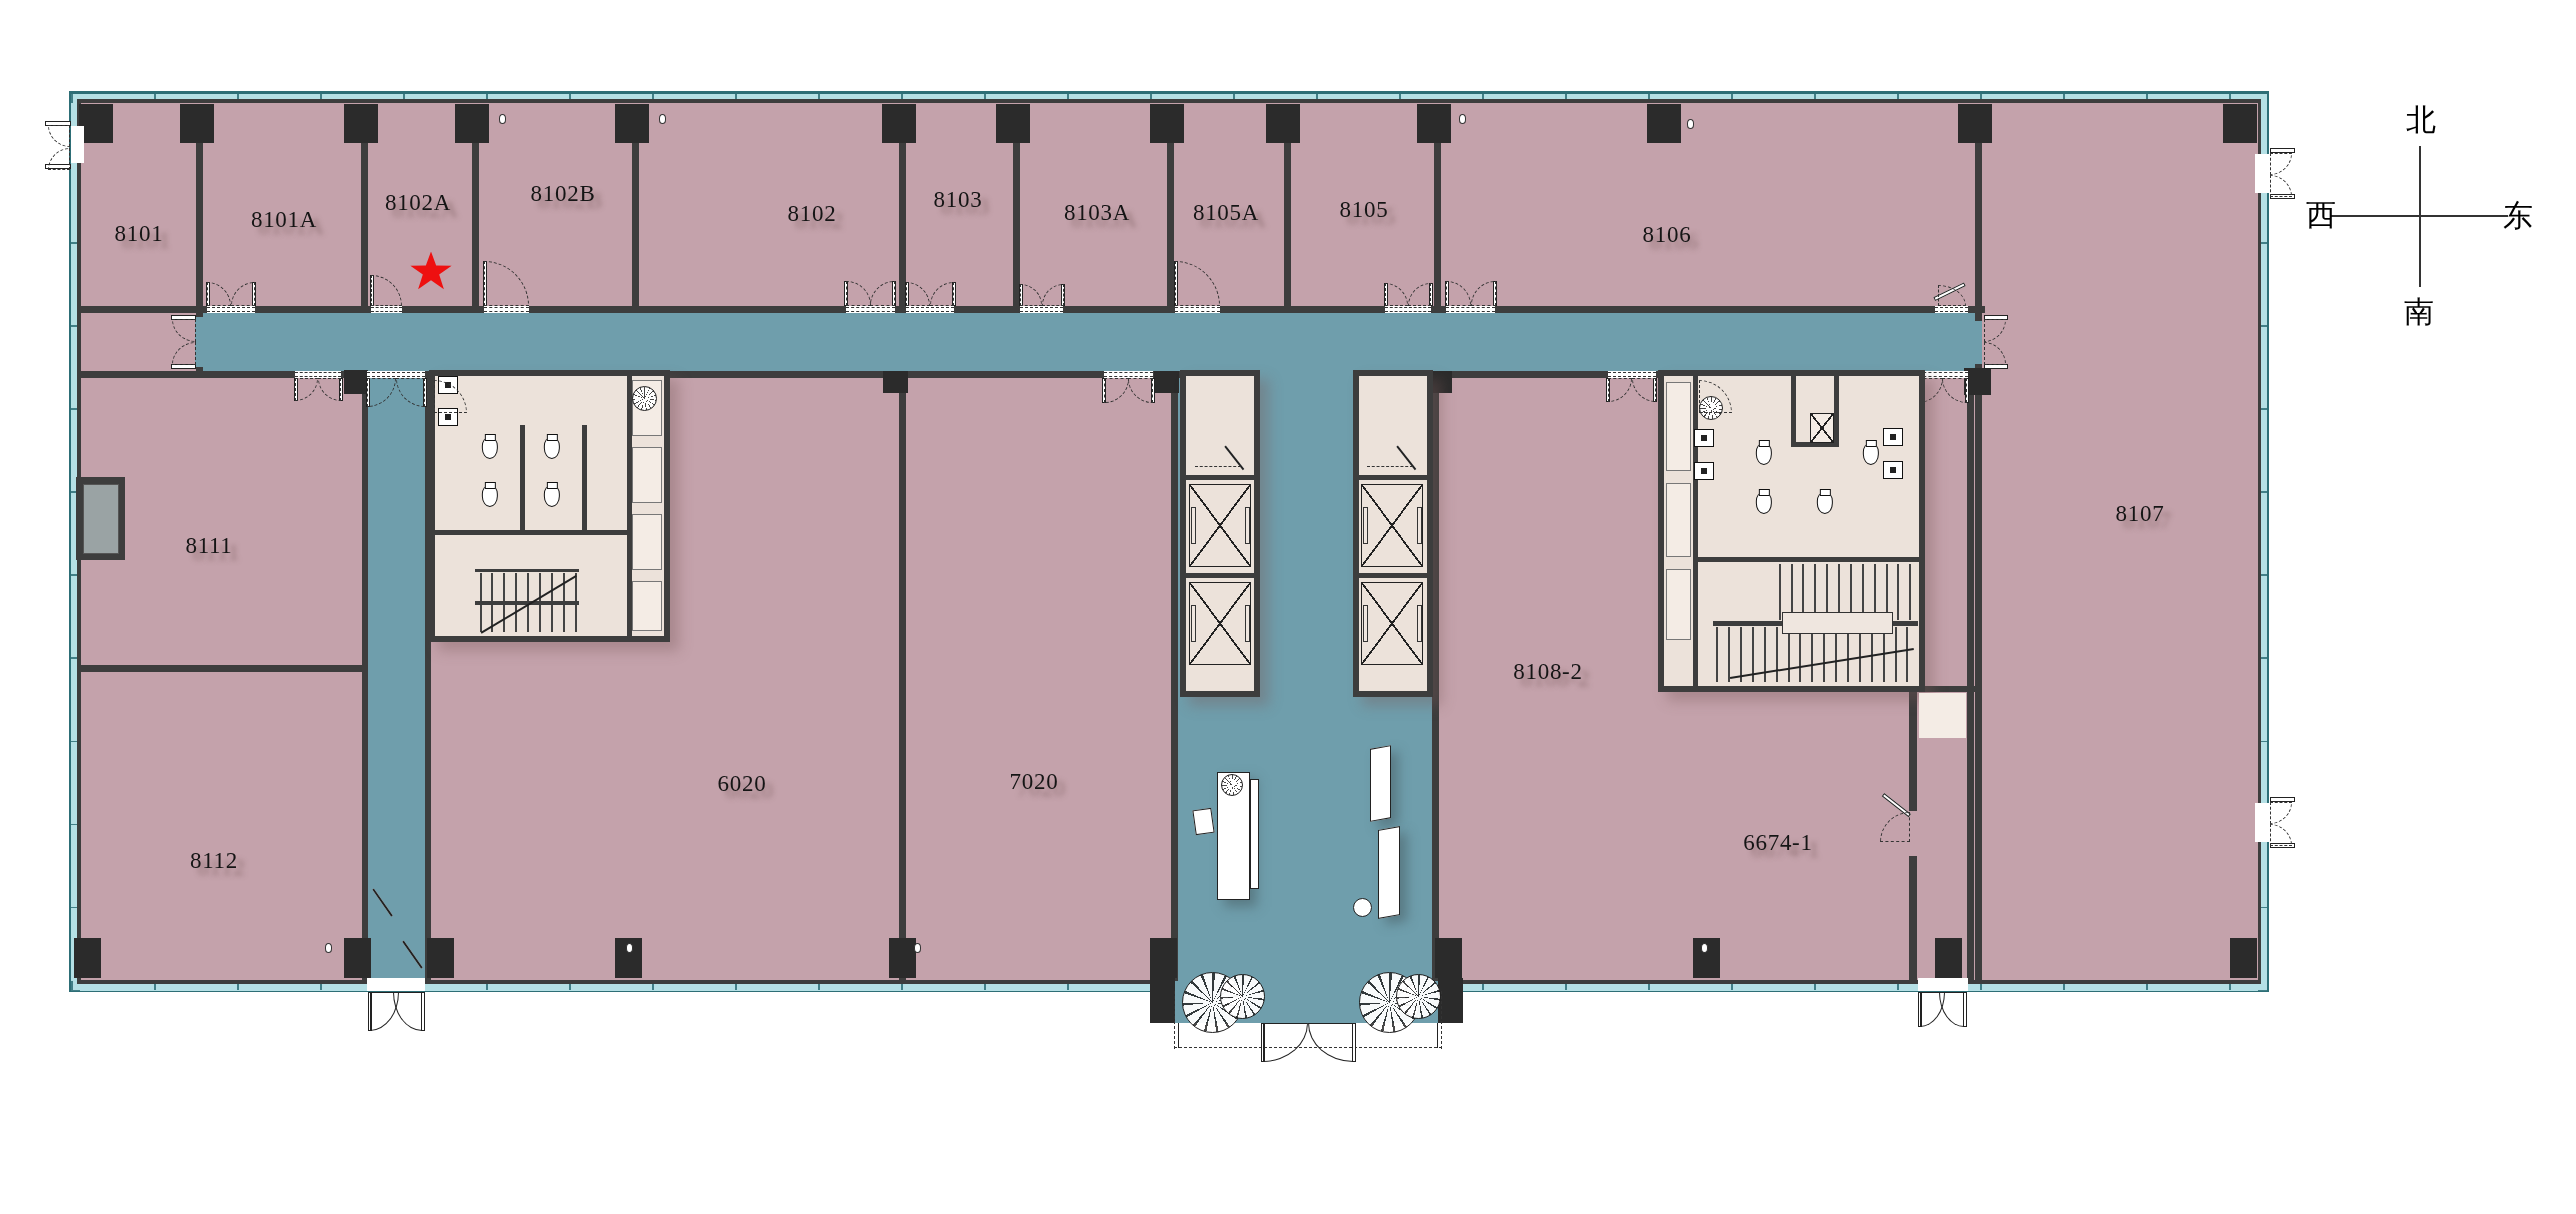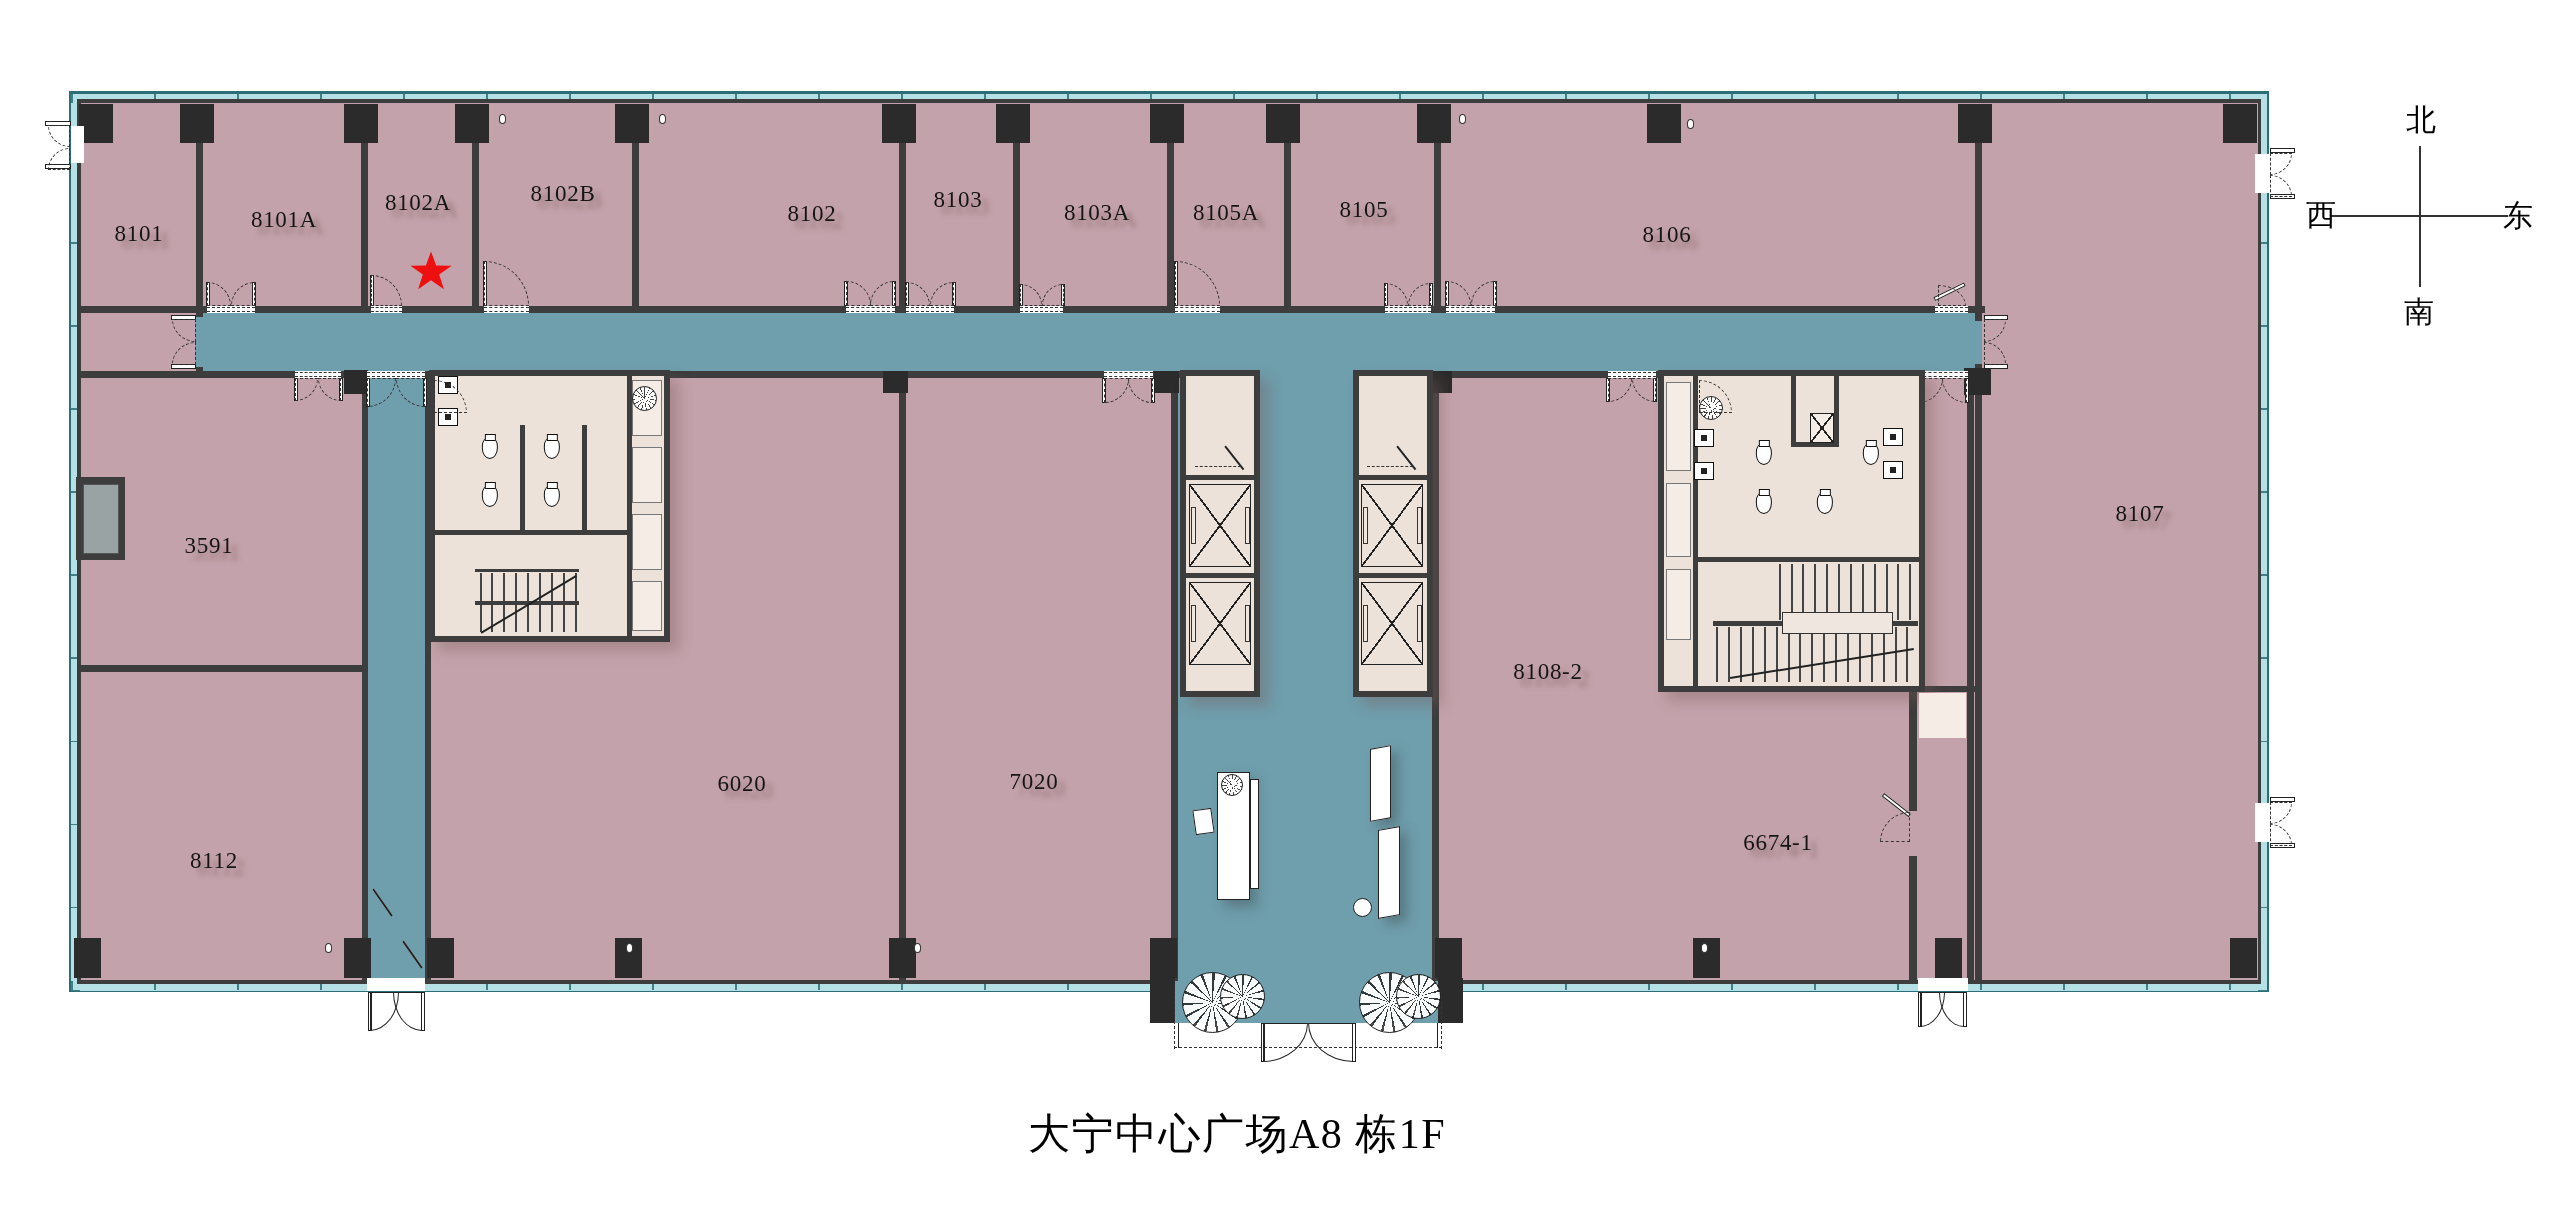--- a/index.html
+++ b/index.html
@@ -395,30 +395,29 @@
       <div class="room-label" style="left: 958px; top: 200px;">8103</div>
       <div class="room-label" style="left: 1097px; top: 213px;">8103A</div>
       <div class="room-label" style="left: 1226px; top: 213px;">8105A</div>
       <div class="room-label" style="left: 1364px; top: 210px;">8105</div>
       <div class="room-label" style="left: 1667px; top: 235px;">8106</div>
       <div class="room-label" style="left: 2140px; top: 514px;">8107</div>
       <div class="room-label" style="left: 1548px; top: 672px;">8108-2</div>
       <div class="room-label" style="left: 1778px; top: 843px;">6674-1</div>
       <div class="room-label" style="left: 1034px; top: 782px;">7020</div>
       <div class="room-label" style="left: 742px; top: 784px;">6020</div>
-      <div class="room-label" style="left: 209px; top: 546px;">3591</div>
+      <div class="room-label" style="left: 209px; top: 546px;">8111</div>
       <div class="room-label" style="left: 214px; top: 861px;">8112</div>
     </div>
 
   <div id="star" style="left: 431px; top: 272px; background: rgb(238, 16, 16);"></div>
 
   <div id="compass">
     <div class="cline" style="left:2419px;top:146px;width:1.5px;height:141px;"></div>
     <div class="cline" style="left:2330px;top:215px;width:178px;height:1.5px;"></div>
     <div class="compass-label" style="left:2421px;top:120px;">北</div>
     <div class="compass-label" style="left:2419px;top:312px;">南</div>
     <div class="compass-label" style="left:2321px;top:215px;">西</div>
     <div class="compass-label" style="left:2518px;top:216px;">东</div>
   </div>
 
-  <div id="title" style="left:1237px;top:1134px;">大宁中心广场A8 栋1F</div>
 </div>
 
 
 </body></html>

